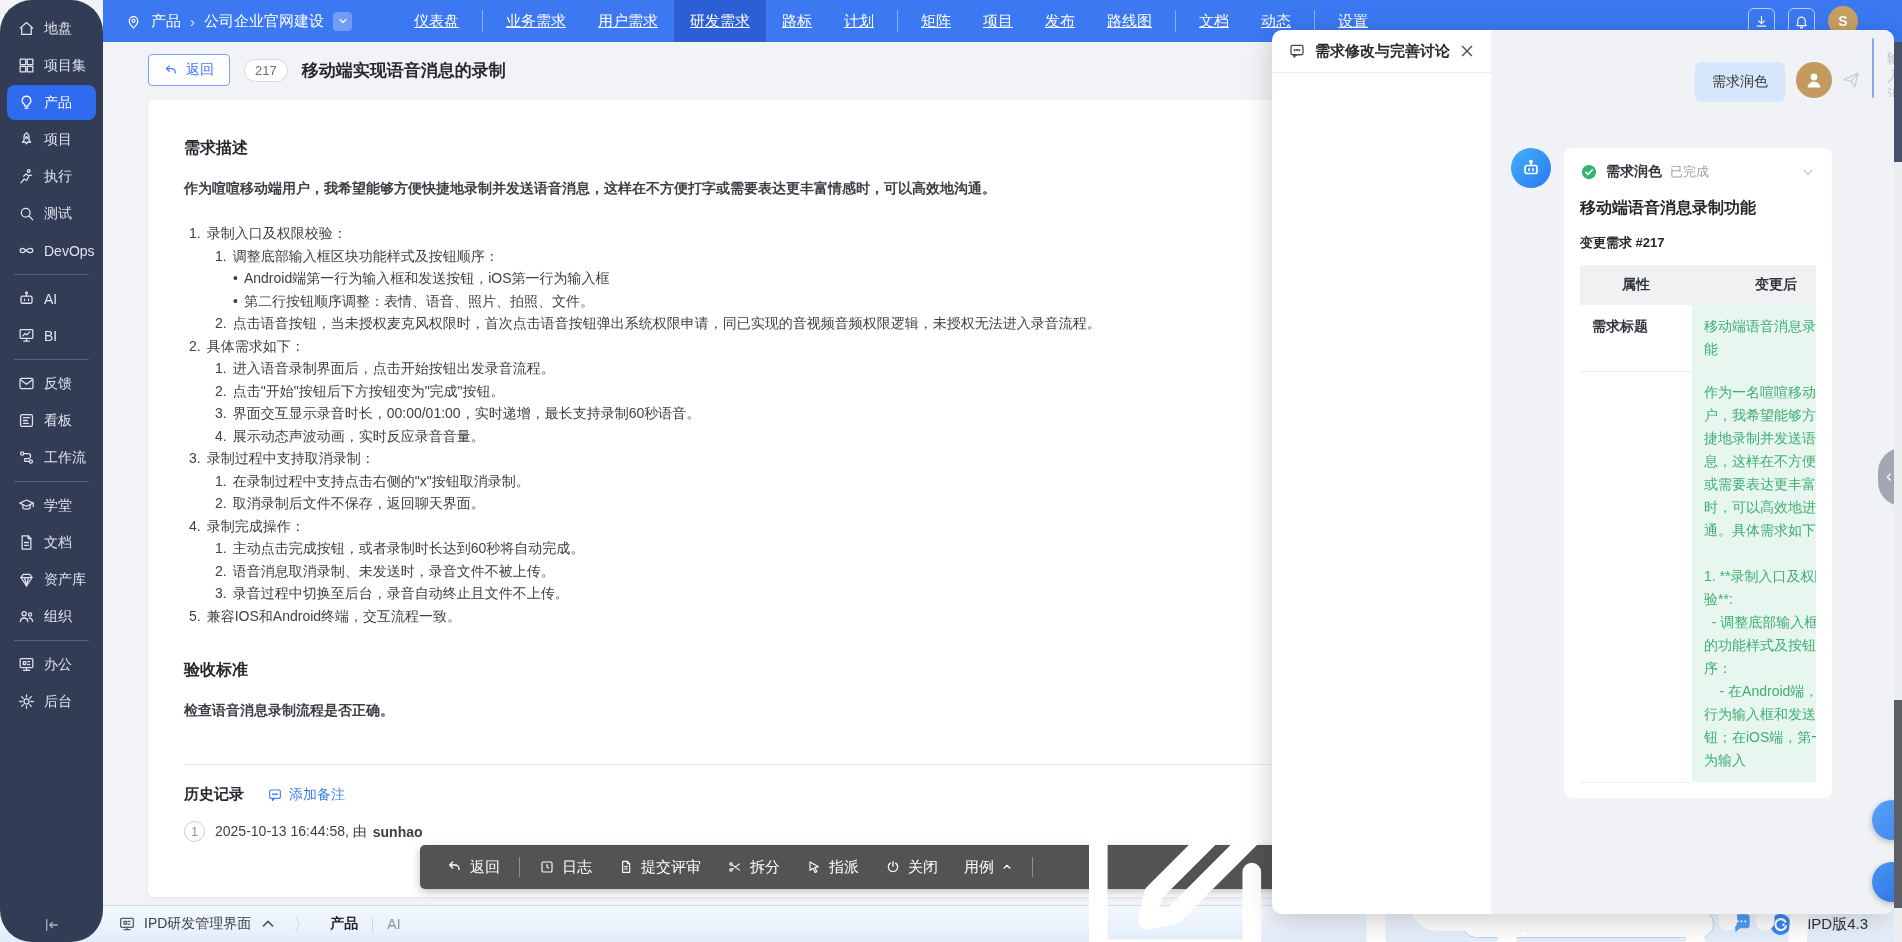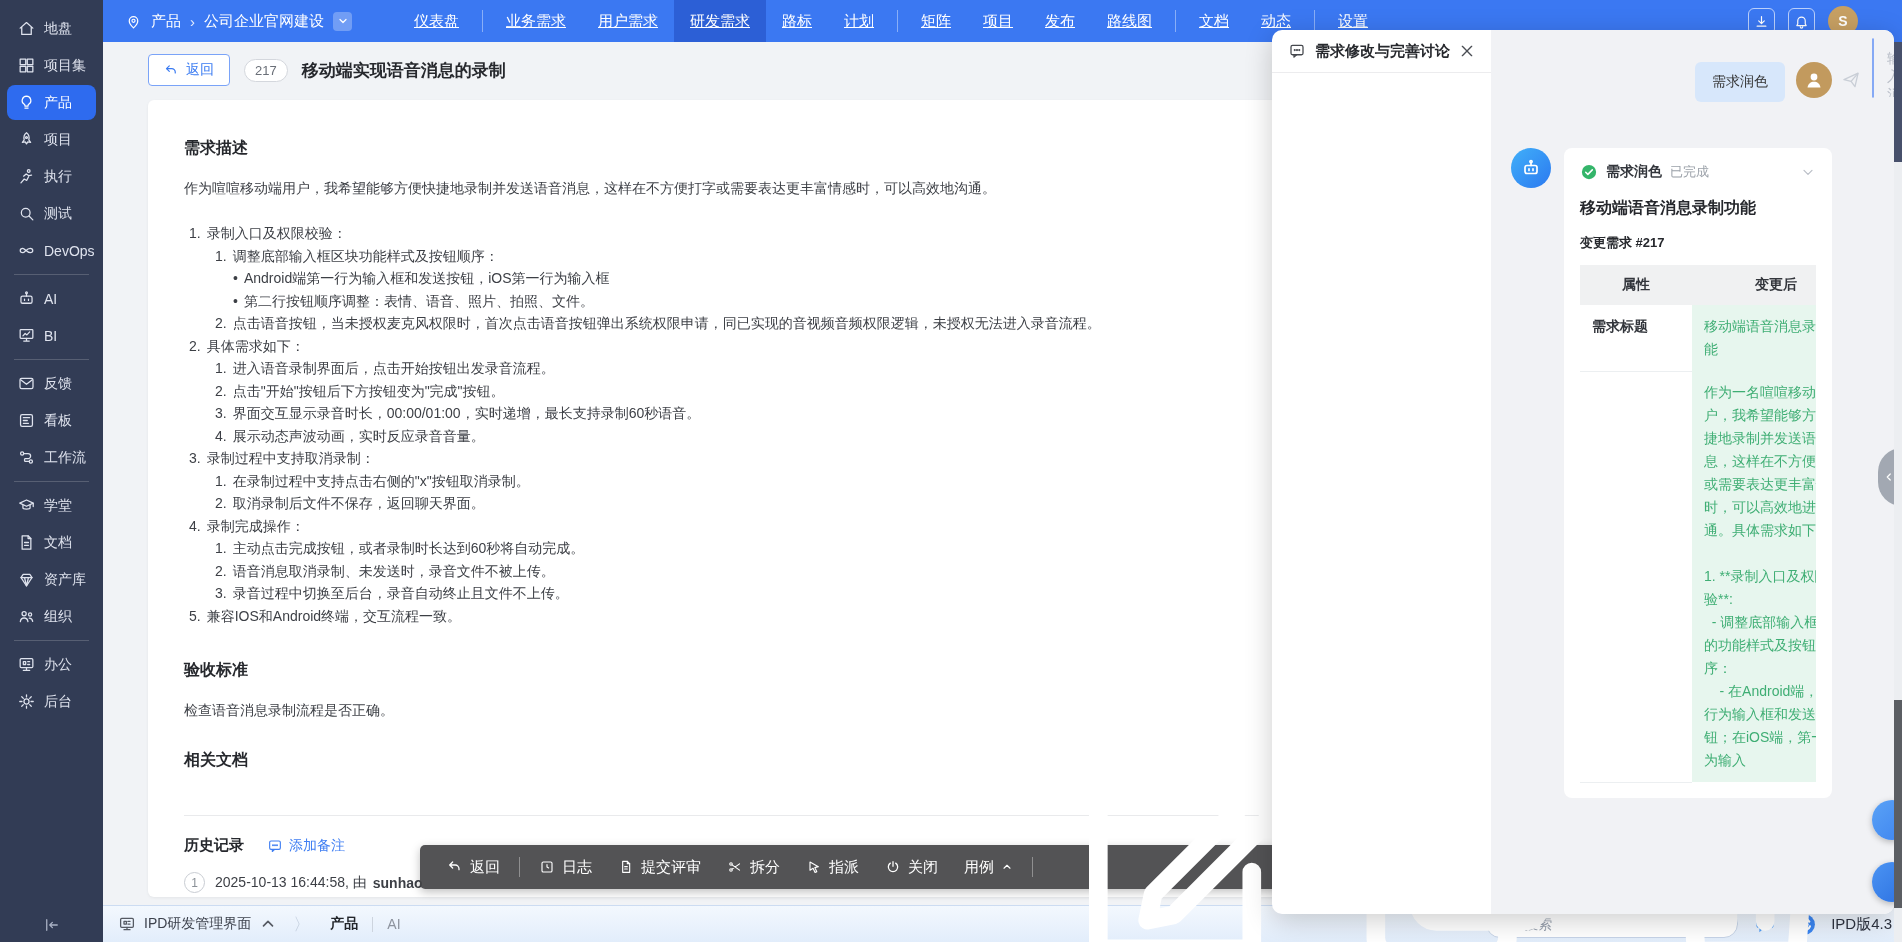--- a/index.html
+++ b/index.html
@@ -3,21 +3,21 @@
 <meta charset="utf-8">
 <style>
   html,body{margin:0;padding:0;background:#dfe2e8;}
   *{box-sizing:border-box;}
   .screen{position:relative;width:1902px;height:942px;overflow:hidden;background:#f1f3f6;
     font-family:"Liberation Sans","DejaVu Sans",sans-serif;color:#33363c;}
   svg{display:block;}
   .icn svg{width:100%;height:100%;}
 
   
-  .sidebar{position:absolute;left:0;top:0;width:103px;height:942px;background:#323c55;z-index:30;color:#dfe3ee;}
+  .sidebar{position:absolute;left:0;top:0;width:103px;height:942px;background:#323c55;z-index:30;color:#dfe3ee;border-radius:32px;}
   .side-items{padding-top:10px;display:flex;flex-direction:column;}
   .side-item{display:flex;align-items:center;gap:8px;margin:1px 7px;padding:8px 4px 8px 10px;border-radius:8px;
     font-size:14px;cursor:pointer;white-space:nowrap;}
   .side-item .icn{width:19px;height:19px;flex:none;}
   .side-item.active{background:#2e6bef;color:#fff;}
   .side-div{height:1px;background:rgba(255,255,255,.18);margin:5px 14px;}
   .side-collapse{position:absolute;left:0;bottom:8px;width:103px;display:flex;justify-content:center;color:#aab2c5;cursor:pointer;}
   .side-collapse .icn{width:18px;height:18px;}
 
   
@@ -43,21 +43,21 @@
   .back-btn .icn{width:15px;height:15px;}
   .doc-badge{border:1px solid #d4d7dd;color:#6a6f78;border-radius:999px;padding:3px 10px;font-size:13px;background:#fff;}
   .doc-title{font-size:17px;font-weight:bold;color:#26282d;}
 
   
   .card{position:absolute;left:148px;top:100px;width:1436px;height:797px;background:#fff;border-radius:6px;
     box-shadow:0 1px 3px rgba(0,0,0,.06);z-index:4;padding:0 36px;overflow:hidden;}
   .sec-h{font-size:16px;font-weight:bold;color:#26282d;margin:38px 0 0;}
   .sec-h.mt{margin-top:33px;}
   .sec-h.mt2{margin-top:30px;}
-  .intro{font-size:14px;color:#3c3f45;margin:20px 0 0;line-height:19px;}
+  .intro{font-size:14px;color:#3c3f45;margin:20px 0 0;line-height:19px;font-weight:bold;}
   .req-list{margin-top:24px;}
   .req-row{display:flex;line-height:22.5px;font-size:14px;color:#3c3f45;}
   .req-row .marker{margin-right:6px;flex:none;}
   .req-row.lv1{padding-left:5px;}
   .req-row.lv2{padding-left:31px;}
   .req-row.lv3{padding-left:49px;}
   .card-div{border-top:1px solid #e9eaec;margin-top:44px;}
   .hist-head{display:flex;align-items:center;margin-top:20px;gap:9px;}
   .hist-title{font-size:15px;font-weight:bold;color:#26282d;}
   .hist-note{display:flex;align-items:center;gap:6px;color:#3f7ef2;font-size:14px;margin-left:14px;cursor:pointer;}
@@ -120,21 +120,21 @@
   
   .taskbar{position:absolute;left:0;right:0;bottom:0;height:37px;background:linear-gradient(#f3f8fe,#e2edfb);
     border-top:1px solid #ccdcf2;display:flex;align-items:center;z-index:15;padding-left:118px;}
   .tb-app{display:flex;align-items:center;gap:8px;color:#3d424d;font-size:14px;cursor:pointer;}
   .tb-app .icn{width:18px;height:18px;color:#555a63;}
   .tb-caret{width:12px;height:12px;color:#7b828c;}
   .tb-arrow{color:#c3cedd;font-size:17px;margin:0 16px;}
   .tb-tab{font-size:14px;color:#8d939e;cursor:pointer;padding:0 4px;}
   .tb-tab.active{font-weight:bold;color:#23262b;}
   .tb-tab-sep{width:1px;height:15px;background:#cdd4de;margin:0 10px;}
-  .tb-right{margin-left:auto;display:flex;align-items:center;gap:14px;padding-right:10px;}
+  .tb-right{margin-left:auto;display:flex;align-items:center;gap:14px;padding-right:34px;}
   .search-pill{width:252px;height:28px;border:1px solid #c6d4e8;background:#fff;border-radius:14px;
     display:flex;align-items:center;gap:8px;padding:0 12px;}
   .search-pill .icn{width:15px;height:15px;color:#9aa3b0;}
   .search-pill input{border:0;outline:0;background:transparent;font-family:inherit;font-size:14px;color:#5b6470;width:180px;}
   .search-pill input::placeholder{color:#9aa3b0;}
   .tb-fab{width:26px;height:26px;cursor:pointer;}
   .tb-logo{width:25px;height:25px;cursor:pointer;}
   .tb-ver{font-size:15px;color:#2e3340;}
 
   
@@ -473,21 +473,20 @@
           <span class="marker">3.</span>
           <span class="txt">录音过程中切换至后台，录音自动终止且文件不上传。</span>
         </div>
         <div class="req-row lv1">
           <span class="marker">5.</span>
           <span class="txt">兼容IOS和Android终端，交互流程一致。</span>
         </div>
       </div>
     <h2 class="sec-h mt">验收标准</h2>
     <p class="intro">检查语音消息录制流程是否正确。</p>
-    <h2 class="sec-h mt2">相关文档</h2>
     <div class="card-div"></div>
     <div class="hist-head">
       <span class="hist-title">历史记录</span>
       <span class="hist-note">
         <span class="icn">
             <svg viewBox="0 0 24 24" fill="none" stroke="currentColor" stroke-width="1.7" stroke-linejoin="round">
               <rect x="4" y="4.5" width="16" height="12.5" rx="2"></rect>
               <path d="M8 17v3.2L11.5 17"></path>
               <circle cx="9" cy="10.8" r=".6" fill="currentColor"></circle>
               <circle cx="12" cy="10.8" r=".6" fill="currentColor"></circle>

